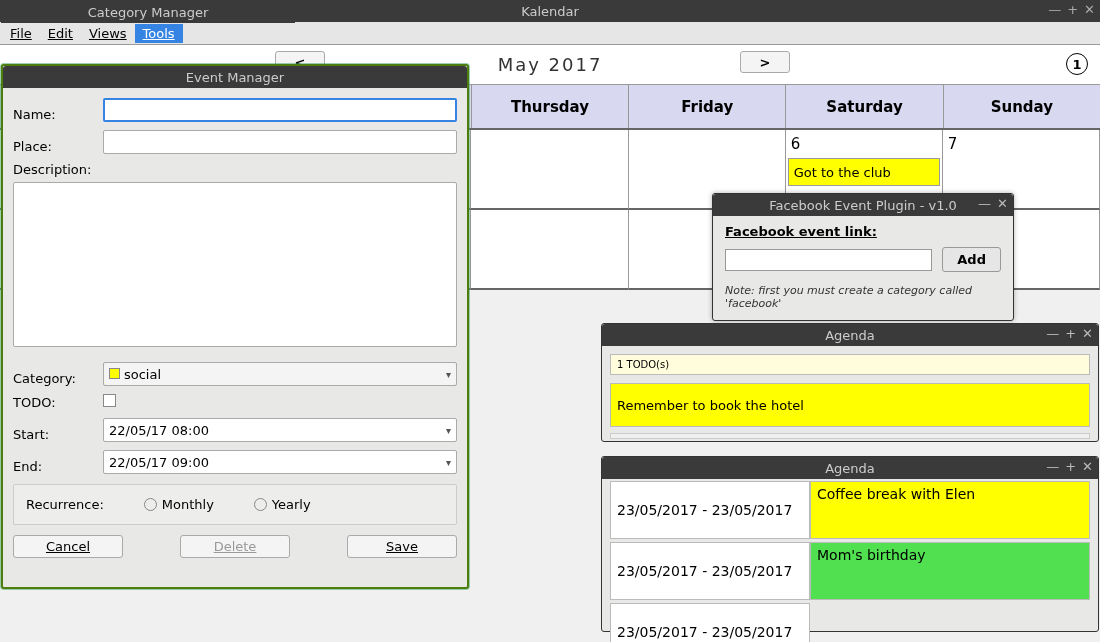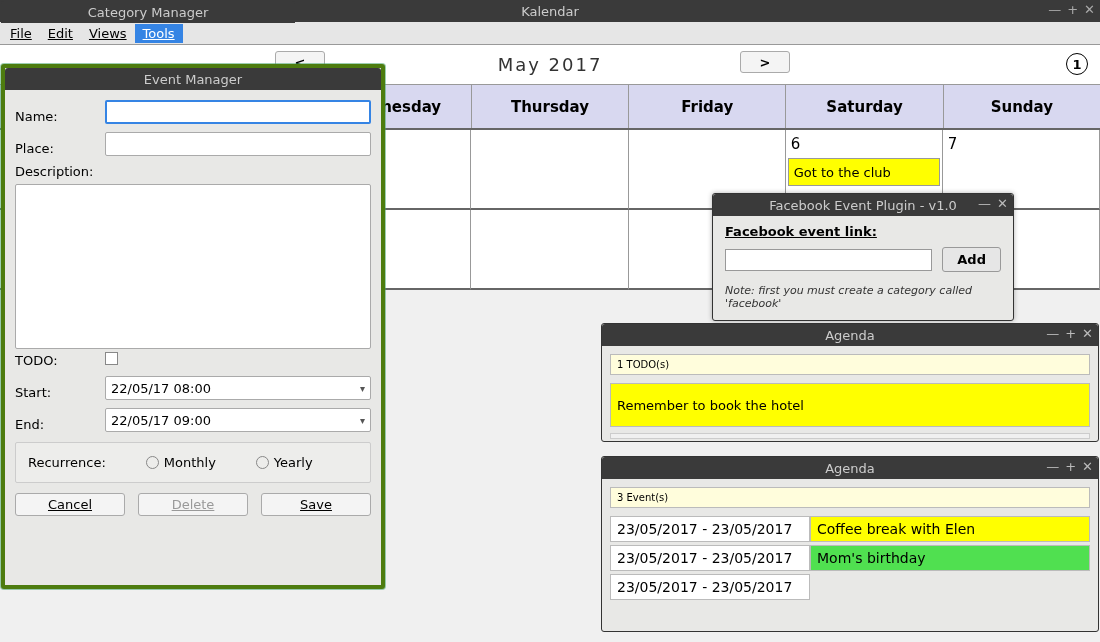--- a/index.html
+++ b/index.html
@@ -34,21 +34,21 @@
 .dlg-titlebar { height: 22px; background: #3a3a3a; color: #ccc; display: flex; align-items: center; justify-content: center; font-size: 12px; position: relative; border-radius: 3px 3px 0 0; }
 .dlg-titlebar .win-controls { position: absolute; right: 5px; top: 2px; display: flex; gap: 6px; color: #bbb; font-size: 13px; }
 .dlg-body { padding: 10px; }
 .btn { background: #f4f4f4; border: 1px solid #aaa; border-radius: 3px; padding: 3px 18px; cursor: pointer; display: inline-block; text-decoration: underline; text-decoration-skip-ink: none; }
 .btn.disabled { color: #999; }
 .input-text { width: 100%; height: 24px; background: #fff; border: 1px solid #aaa; border-radius: 2px; padding: 2px 5px; }
 .input-combo { width: 100%; height: 24px; background: #f4f4f4; border: 1px solid #aaa; border-radius: 2px; padding: 2px 5px; display: flex; align-items: center; justify-content: space-between; cursor: pointer; }
 .input-combo::after { content: "▾"; color: #555; font-size: 10px; }
 
 
-.event-mgr { left: 1px; top: 64px; width: 384px; height: 525px; border: 4px solid #4d7c0f; box-shadow: 0 0 0 1px rgba(60,160,100,0.5); }
+.event-mgr { left: 1px; top: 64px; width: 468px; height: 525px; border: 2px solid #4d7c0f; box-shadow: 0 0 0 1px rgba(60,160,100,0.5); }
 .event-mgr .row { display: flex; align-items: flex-end; margin-bottom: 8px; gap: 10px; }
 .event-mgr .row label { width: 80px; flex-shrink: 0; }
 .event-mgr textarea { width: 100%; height: 165px; border: 1px solid #aaa; border-radius: 2px; background: #fff; resize: none; }
 .event-mgr .cat-swatch { width: 11px; height: 11px; background: yellow; display: inline-block; border: 1px solid #888; margin-right: 4px; }
 .event-mgr .recurrence-box { border: 1px solid #ccc; border-radius: 2px; padding: 12px; display: flex; align-items: center; gap: 40px; margin-top: 10px; background: #ededeb; }
 .event-mgr .recurrence-box label { display: flex; align-items: center; gap: 5px; }
 .event-mgr .radio { width: 13px; height: 13px; border: 1px solid #888; border-radius: 50%; display: inline-block; }
 .event-mgr .check { width: 13px; height: 13px; border: 1px solid #888; display: inline-block; background: #fff; }
 .event-mgr .bottom-btns { display: flex; justify-content: space-between; margin-top: 10px; }
 .event-mgr .bottom-btns .btn { width: 110px; text-align: center; }
@@ -68,21 +68,21 @@
 .fb-plugin .fb-row { display: flex; align-items: center; gap: 10px; margin-bottom: 12px; }
 .fb-plugin .fb-input { flex: 1; height: 22px; border: 1px solid #999; background: #fff; }
 .fb-plugin .fb-add { background: #e6e6e6; border: 1px solid #999; border-radius: 3px; padding: 4px 14px; font-weight: bold; cursor: pointer; }
 .fb-plugin .note { font-style: italic; font-size: 11px; color: #333; }
 
 
 .agenda { background: #e8e8e6; border: 1px solid #333; border-radius: 3px; position: absolute; }
 .agenda .section-head { background: #fffddc; border: 1px solid #bbb; margin: 8px; padding: 4px 6px; font-size: 10px; }
 .agenda .todo-item { background: yellow; border: 1px solid #bbb; margin: 0 8px 3px 8px; padding: 13px 6px; font-size: 14px; }
 .agenda .row-evt { display: flex; gap: 0; margin: 2px 8px 3px 8px; align-items: stretch; }
-.agenda .row-evt .date { width: 200px; padding: 4px 6px; font-size: 14px; border: 1px solid #bbb; background: #fff; }
+.agenda .row-evt .date { width: 200px; padding: 20px 6px; font-size: 14px; border: 1px solid #bbb; background: #fff; }
 .agenda .row-evt .title { flex: 1; padding: 4px 6px; font-size: 14px; border: 1px solid #bbb; }
 .agenda1 { left: 601px; top: 323px; width: 498px; height: 119px; }
 .agenda2 { left: 601px; top: 456px; width: 498px; height: 176px; }
 </style>
 </head>
 <body>
 
 <div class="app-window">
   <div class="app-titlebar">
     <span>Kalendar</span>
@@ -156,20 +156,26 @@
     <div class="row">
       <label>Name:</label>
       <input class="input-text" style="border: 2px solid rgb(53, 132, 228);" value="">
     </div>
     <div class="row">
       <label>Place:</label>
       <input class="input-text" value="" style="">
     </div>
     <div style="margin-bottom:5px">Description:</div>
     <textarea style=""></textarea>
+    <div class="row" style="margin-top:12px">
+      <label>Category:</label>
+      <div class="input-combo" style="flex:1">
+        <span><span class="cat-swatch"></span><span>social</span></span>
+      </div>
+    </div>
     <div class="row">
       <label>TODO:</label>
       <div style="flex:1"><span class="check"></span></div>
     </div>
     <div class="row">
       <label>Start:</label>
       <div class="input-combo" style="flex:1; background:#fff">
         <span>22/05/17 08:00</span>
       </div>
     </div>
@@ -262,21 +268,20 @@
 
 <div class="agenda agenda2">
   <div class="dlg-titlebar">
     <span>Agenda</span>
     <div class="win-controls">
       <span>—</span>
       <span>+</span>
       <span>✕</span>
     </div>
   </div>
-  <div class="section-head">3 Event(s)</div>
   <div class="row-evt">
     <div class="date">23/05/2017 - 23/05/2017</div>
     <div class="title" style="background:#ffff00">Coffee break with Elen</div>
   </div>
   <div class="row-evt">
     <div class="date">23/05/2017 - 23/05/2017</div>
     <div class="title" style="background:#50e050">Mom's birthday</div>
   </div>
   <div class="row-evt">
     <div class="date">23/05/2017 - 23/05/2017</div>

